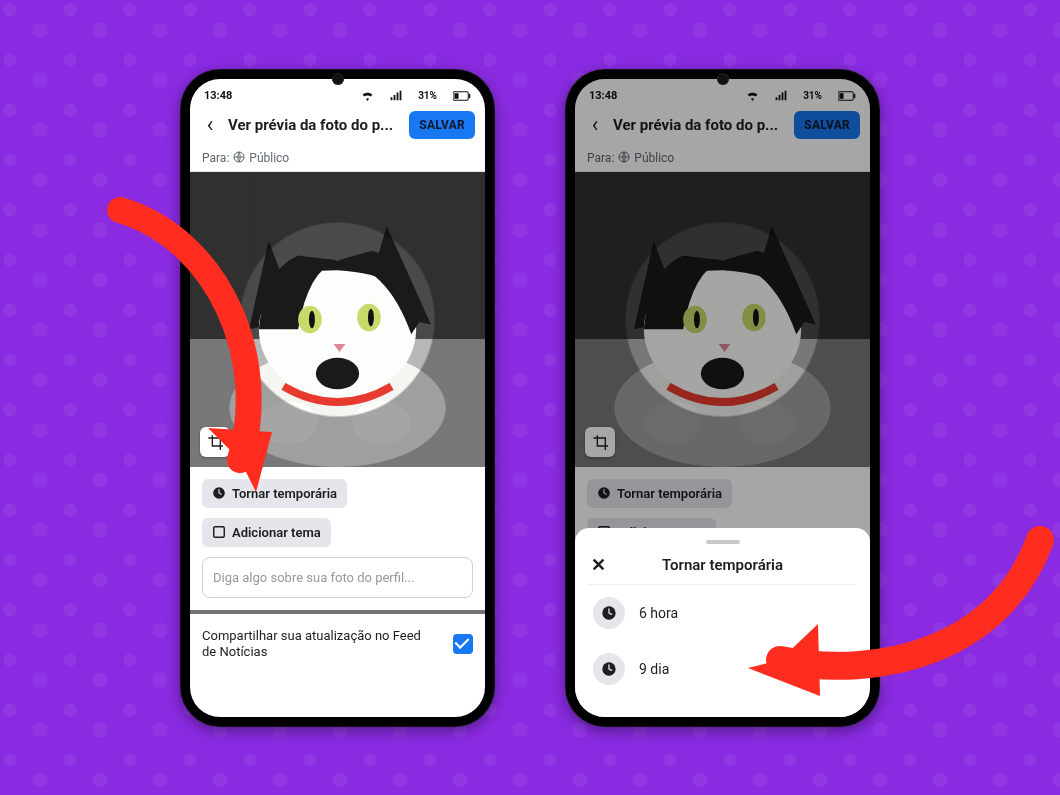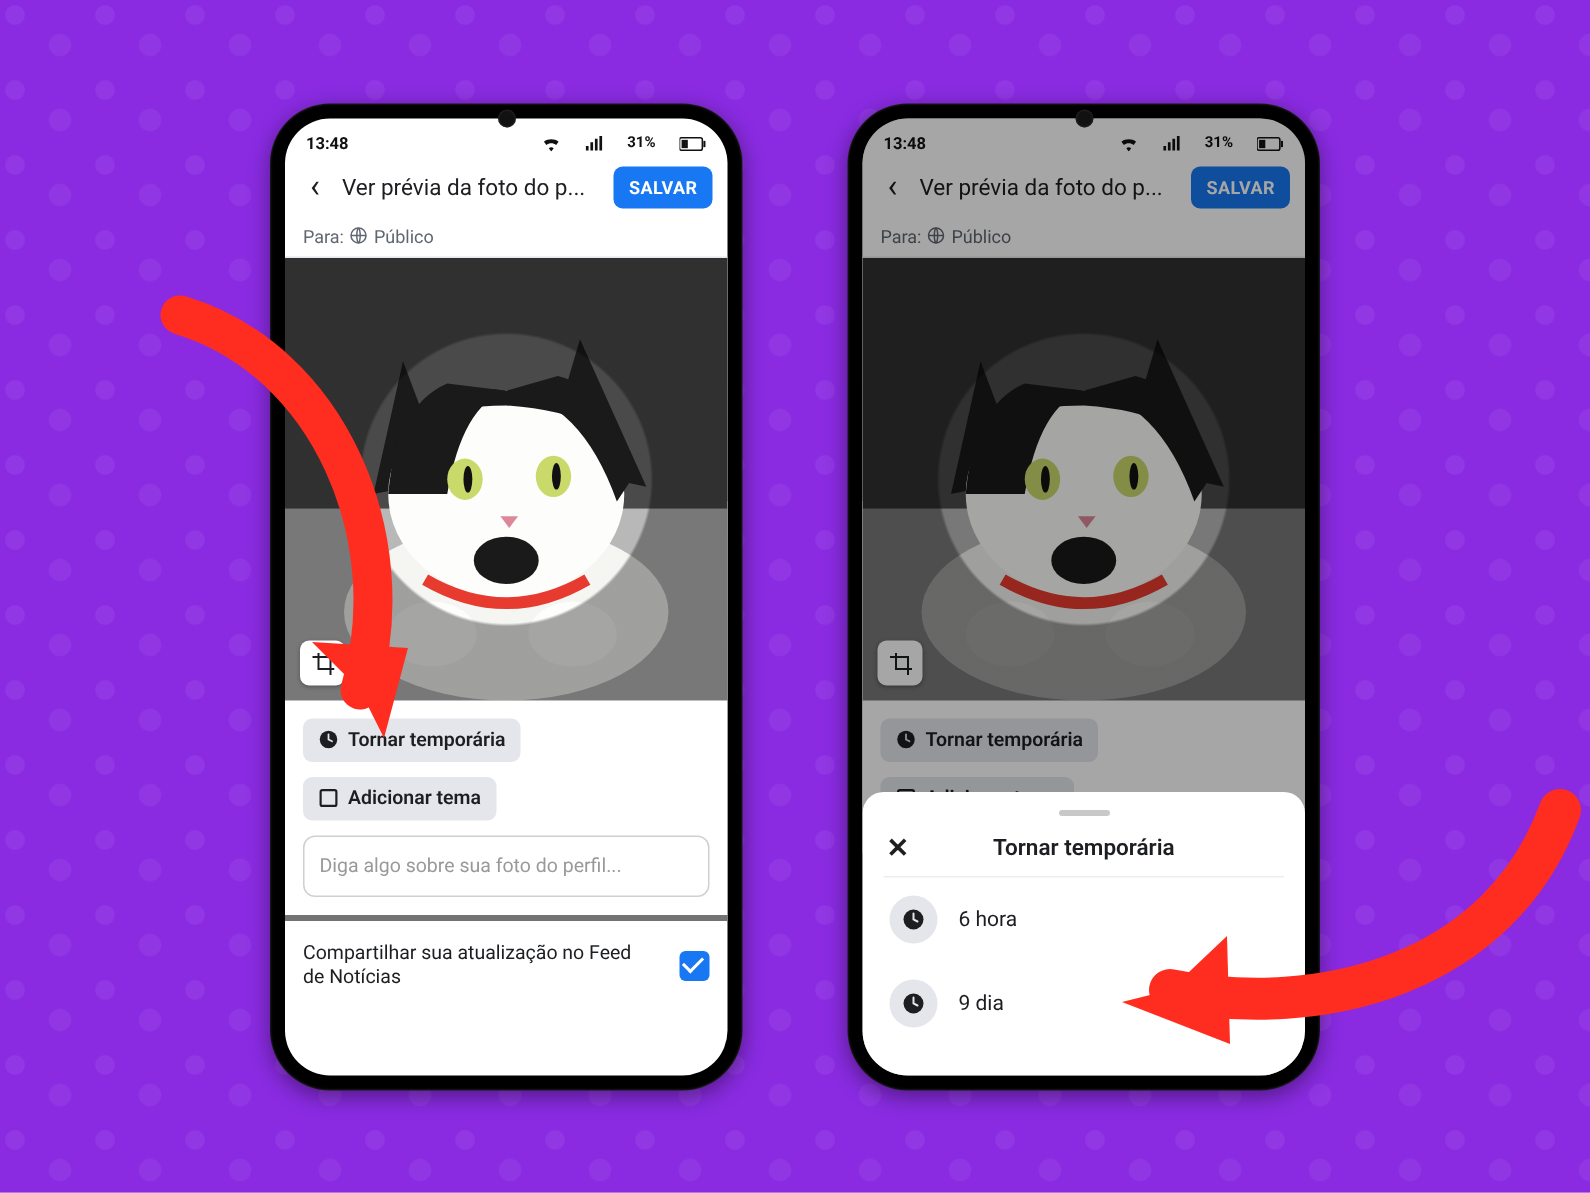--- a/index.html
+++ b/index.html
@@ -43,23 +43,23 @@
     padding:10px 14px 0 14px; font-size:11px; color:#111; font-weight:700;
   }
   .status .right { display:flex; align-items:center; gap:16px; }
   .status .right svg { display:block; }
   
   .header {
     display:flex; align-items:center; gap:8px;
     padding:8px 10px;
   }
   .back-chevron { font-size:22px; color:#1c1e21; width:20px; text-align:center; cursor:pointer;}
-  .header-title { flex:1; font-size:15px; font-weight:400; color:#1c1e21; white-space:nowrap; overflow:hidden; text-overflow:ellipsis;}
+  .header-title { flex:1; font-size:15px; font-weight:700; color:#1c1e21; white-space:nowrap; overflow:hidden; text-overflow:ellipsis;}
   .save-btn {
-    background:#1877f2; color:#ffffff; font-size:12px; font-weight:700;
+    background:#1877f2; color:#0f172a; font-size:12px; font-weight:700;
     padding:7px 10px; border-radius:6px; cursor:pointer; letter-spacing:0.3px;
   }
   .audience-row {
     padding:4px 12px 6px 12px; font-size:12px; color:#606770;
     display:flex; align-items:flex-start; gap:4px;
     border-bottom:1px solid #e4e6eb;
   }
   
   .photo-area {
     width:100%; aspect-ratio:1/1; position:relative;

